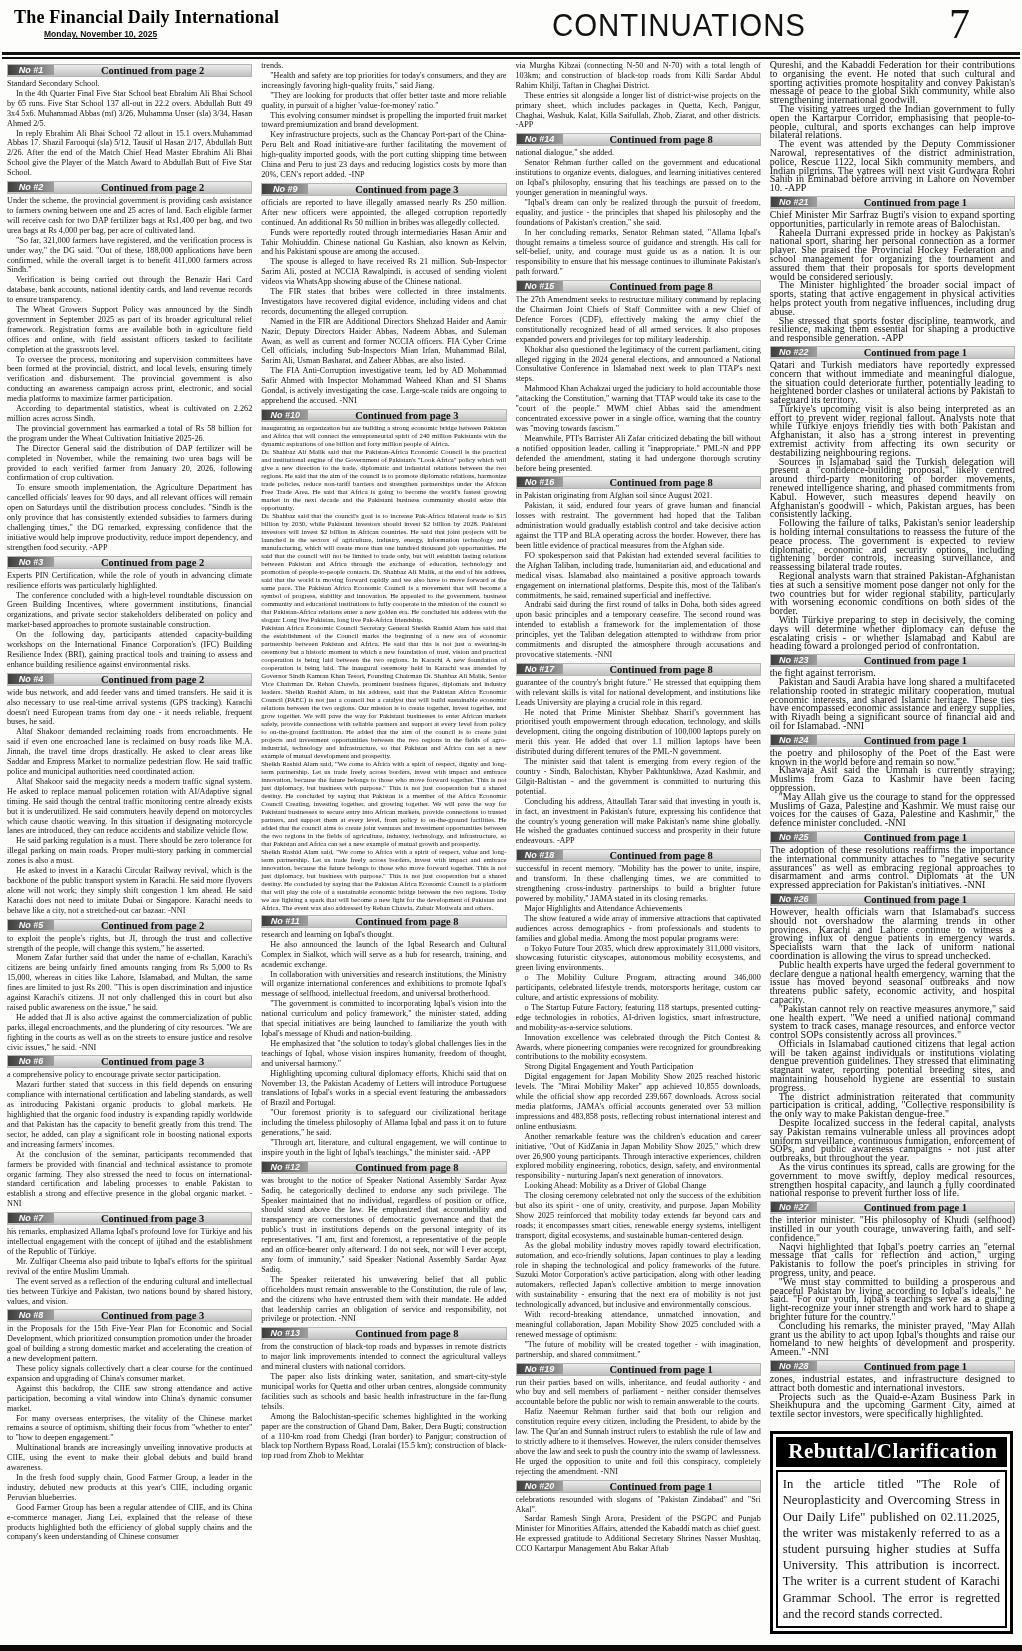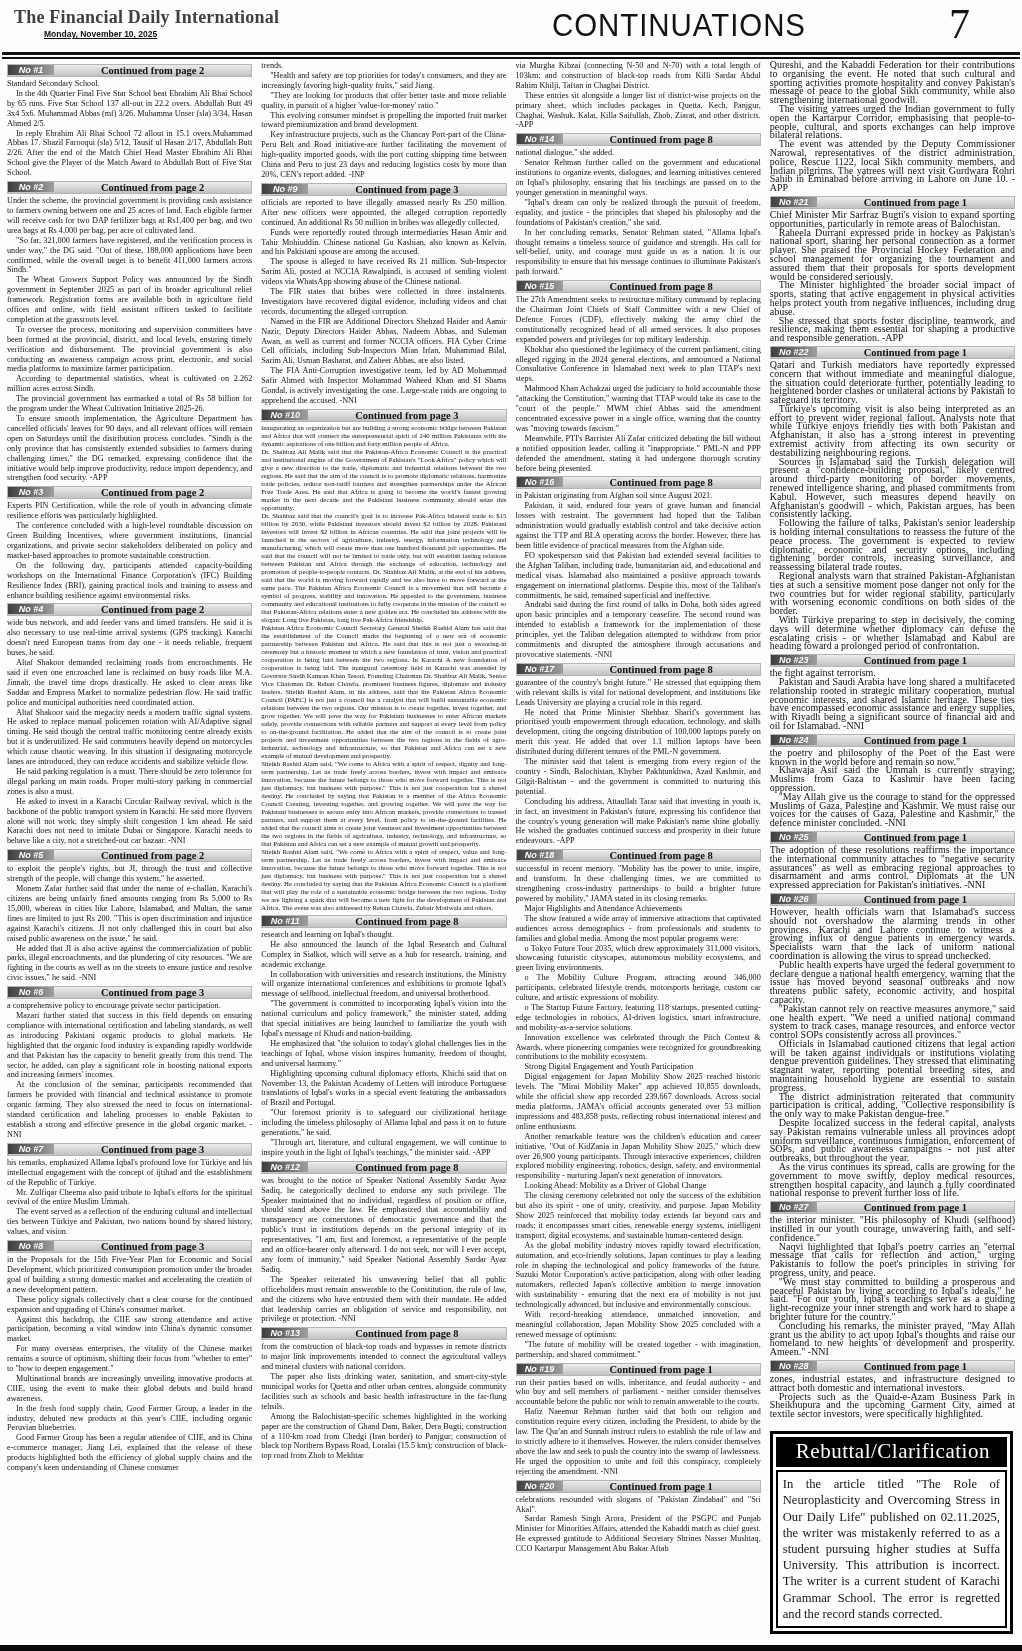--- a/index.html
+++ b/index.html
@@ -3,21 +3,21 @@
 <meta charset="utf-8">
 <style>
   html,body{margin:0;padding:0;}
   body{
     width:1022px;height:1651px;position:relative;overflow:hidden;
     background:#fdfdfc;color:#131313;
     font-family:"Liberation Serif", serif;
   }
   
   .masthead{position:relative;height:52px;}
-  .paper-title{position:absolute;left:14px;top:7px;font-weight:bold;font-size:18px;color:#404040;letter-spacing:.2px;}
+  .paper-title{position:absolute;left:14px;top:7px;font-weight:bold;font-size:18px;color:#000000;letter-spacing:.2px;}
   .paper-date{position:absolute;left:44px;top:29px;font-family:"Liberation Sans",sans-serif;font-weight:bold;font-size:8.5px;color:#111;text-decoration:underline;}
   .section-title{position:absolute;left:552px;top:8px;font-family:"Liberation Sans",sans-serif;font-weight:400;font-size:31px;letter-spacing:1px;transform:scaleX(.95);transform-origin:left top;}
   .page-number{position:absolute;right:52px;top:0;font-size:42px;font-weight:400;}
   .double-rule{height:2px;border-top:3px solid #111;border-bottom:2px solid #111;margin:0 2px;}
   
   .page-body{display:flex;gap:9px;padding:2px 7px 0 7px;height:1585px;box-sizing:border-box;}
   .column{flex:1 1 0;min-width:0;overflow:hidden;}
   .column.col4{position:relative;}
   .col4 .col-flow{height:1358px;overflow:hidden;}
   
@@ -27,21 +27,21 @@
     background:linear-gradient(90deg,#3e3e3e,#9f9f9f);color:#fff;
     font:italic bold 9px "Liberation Sans",sans-serif;}
   .sec-label{flex:1;text-align:center;font-weight:bold;font-size:10.5px;line-height:11px;}
   
   .sec-body p{margin:0;text-align:justify;text-indent:9px;font-size:8.2px;line-height:9.9px;}
   .sec-body p:first-child{text-indent:0;}
   .sec-body.small p{font-size:6.8px;line-height:8px;text-indent:0;}
   .col4 .sec-body p{font-size:10px;line-height:8.8px;}
   
   .rebuttal{position:absolute;left:0;right:2px;bottom:10px;border:3px solid #000;background:#fff;padding:3px;}
-  .rebuttal-title{background:#000;color:#fff;text-align:center;font-weight:normal;font-size:21px;padding:2px 0 3px 3px;letter-spacing:.5px;}
+  .rebuttal-title{background:#000;color:#fff;text-align:center;font-weight:bold;font-size:21px;padding:2px 0 3px 3px;letter-spacing:.5px;}
   .rebuttal-body{border:2px solid #000;margin-top:3px;padding:4px 5px;font-size:12.6px;line-height:16.2px;text-align:justify;}
   
   .bottom-bar{position:absolute;left:0;right:0;bottom:0;height:6px;background:#0a0a0a;}
 </style>
 </head>
 <body>
 
 <header class="masthead">
   <div class="paper-title">The Financial Daily International</div>
   <div class="paper-date">Monday, November 10, 2025</div>
@@ -64,24 +64,26 @@
         </div>
       </section>
       <section>
         <div class="sec-bar">
           <span class="sec-chip">No #2</span>
           <span class="sec-label">Continued from page 2</span>
         </div>
         <div class="sec-body">
           <p>Under the scheme, the provincial government is providing cash assistance to farmers owning between one and 25 acres of land. Each eligible farmer will receive cash for two DAP fertilizer bags at Rs1,400 per bag, and two urea bags at Rs 4,000 per bag, per acre of cultivated land.</p>
           <p>"So far, 321,000 farmers have registered, and the verification process is under way," the DG said. "Out of these, 188,000 applications have been confirmed, while the overall target is to benefit 411,000 farmers across Sindh."</p>
+          <p>Verification is being carried out through the Benazir Hari Card database, bank accounts, national identity cards, and land revenue records to ensure transparency.</p>
           <p>The Wheat Growers Support Policy was announced by the Sindh government in September 2025 as part of its broader agricultural relief framework. Registration forms are available both in agriculture field offices and online, with field assistant officers tasked to facilitate completion at the grassroots level.</p>
           <p>To oversee the process, monitoring and supervision committees have been formed at the provincial, district, and local levels, ensuring timely verification and disbursement. The provincial government is also conducting an awareness campaign across print, electronic, and social media platforms to maximize farmer participation.</p>
           <p>According to departmental statistics, wheat is cultivated on 2.262 million acres across Sindh.</p>
           <p>The provincial government has earmarked a total of Rs 58 billion for the program under the Wheat Cultivation Initiative 2025-26.</p>
+          <p>The Director General said the distribution of DAP fertilizer will be completed in November, while the remaining two urea bags will be provided to each verified farmer from January 20, 2026, following confirmation of crop cultivation.</p>
           <p>To ensure smooth implementation, the Agriculture Department has cancelled officials' leaves for 90 days, and all relevant offices will remain open on Saturdays until the distribution process concludes. "Sindh is the only province that has consistently extended subsidies to farmers during challenging times," the DG remarked, expressing confidence that the initiative would help improve productivity, reduce import dependency, and strengthen food security. -APP</p>
         </div>
       </section>
       <section>
         <div class="sec-bar">
           <span class="sec-chip">No #3</span>
           <span class="sec-label">Continued from page 2</span>
         </div>
         <div class="sec-body">
           <p>Experts PIN Certification, while the role of youth in advancing climate resilience efforts was particularly highlighted.</p>
@@ -325,21 +327,21 @@
           <p>Sardar Ramesh Singh Arora, President of the PSGPC and Punjab Minister for Minorities Affairs, attended the Kabaddi match as chief guest. He expressed gratitude to Additional Secretary Shrines Nasser Mushtaq, CCO Kartarpur Management Abu Bakar Aftab</p>
         </div>
       </section>
     </div>
   <div class="column col4">
     <div class="col-flow">
         <section>
           <div class="sec-body">
             <p>Qureshi, and the Kabaddi Federation for their contributions to organising the event. He noted that such cultural and sporting activities promote hospitality and convey Pakistan's message of peace to the global Sikh community, while also strengthening international goodwill.</p>
             <p>The visiting yatrees urged the Indian government to fully open the Kartarpur Corridor, emphasising that people-to-people, cultural, and sports exchanges can help improve bilateral relations.</p>
-            <p>The event was attended by the Deputy Commissioner Narowal, representatives of the district administration, police, Rescue 1122, local Sikh community members, and Indian pilgrims. The yatrees will next visit Gurdwara Rohri Sahib in Eminabad before arriving in Lahore on June 10. -APP</p>
+            <p>The event was attended by the Deputy Commissioner Narowal, representatives of the district administration, police, Rescue 1122, local Sikh community members, and Indian pilgrims. The yatrees will next visit Gurdwara Rohri Sahib in Eminabad before arriving in Lahore on November 10. -APP</p>
           </div>
         </section>
         <section>
           <div class="sec-bar">
             <span class="sec-chip">No #21</span>
             <span class="sec-label">Continued from page 1</span>
           </div>
           <div class="sec-body">
             <p>Chief Minister Mir Sarfraz Bugti's vision to expand sporting opportunities, particularly in remote areas of Balochistan.</p>
             <p>Raheela Durrani expressed pride in hockey as Pakistan's national sport, sharing her personal connection as a former player. She praised the Provincial Hockey Federation and school management for organizing the tournament and assured them that their proposals for sports development would be considered seriously.</p>

